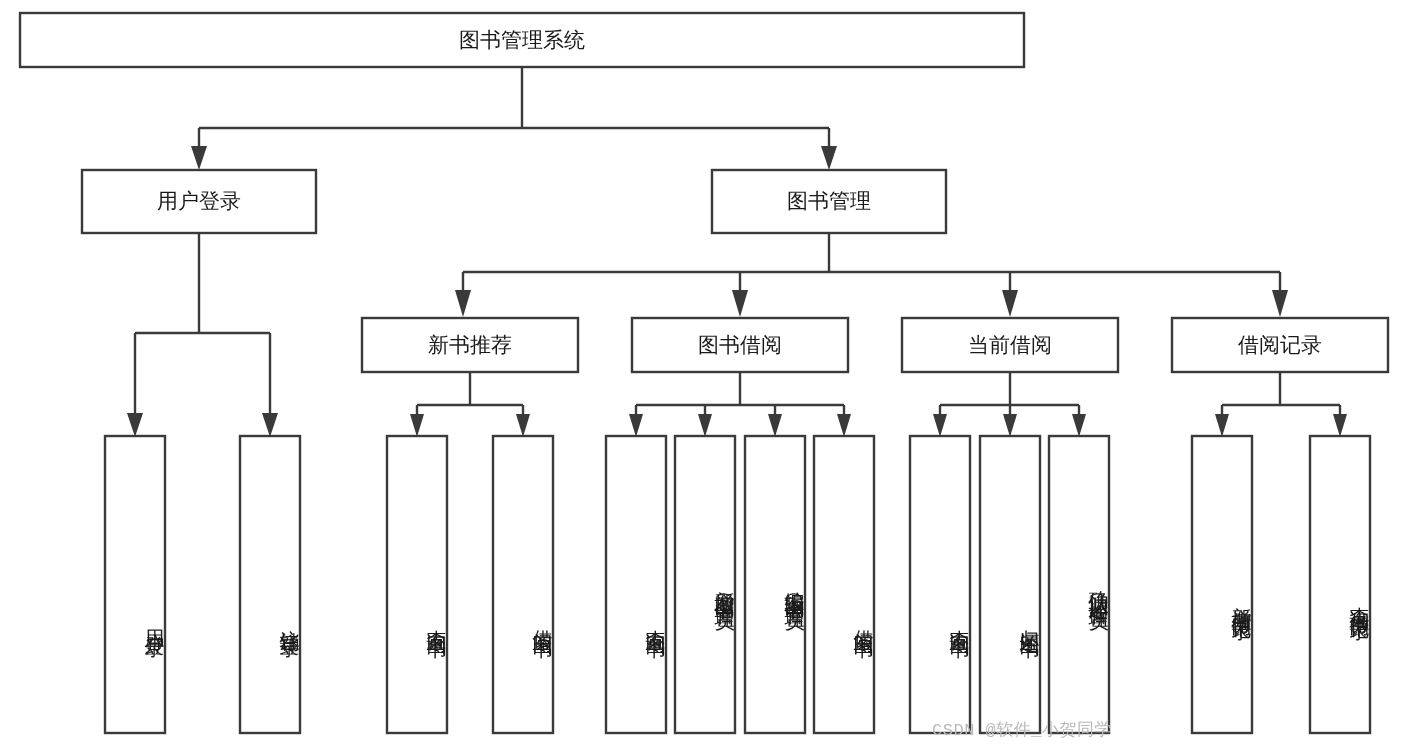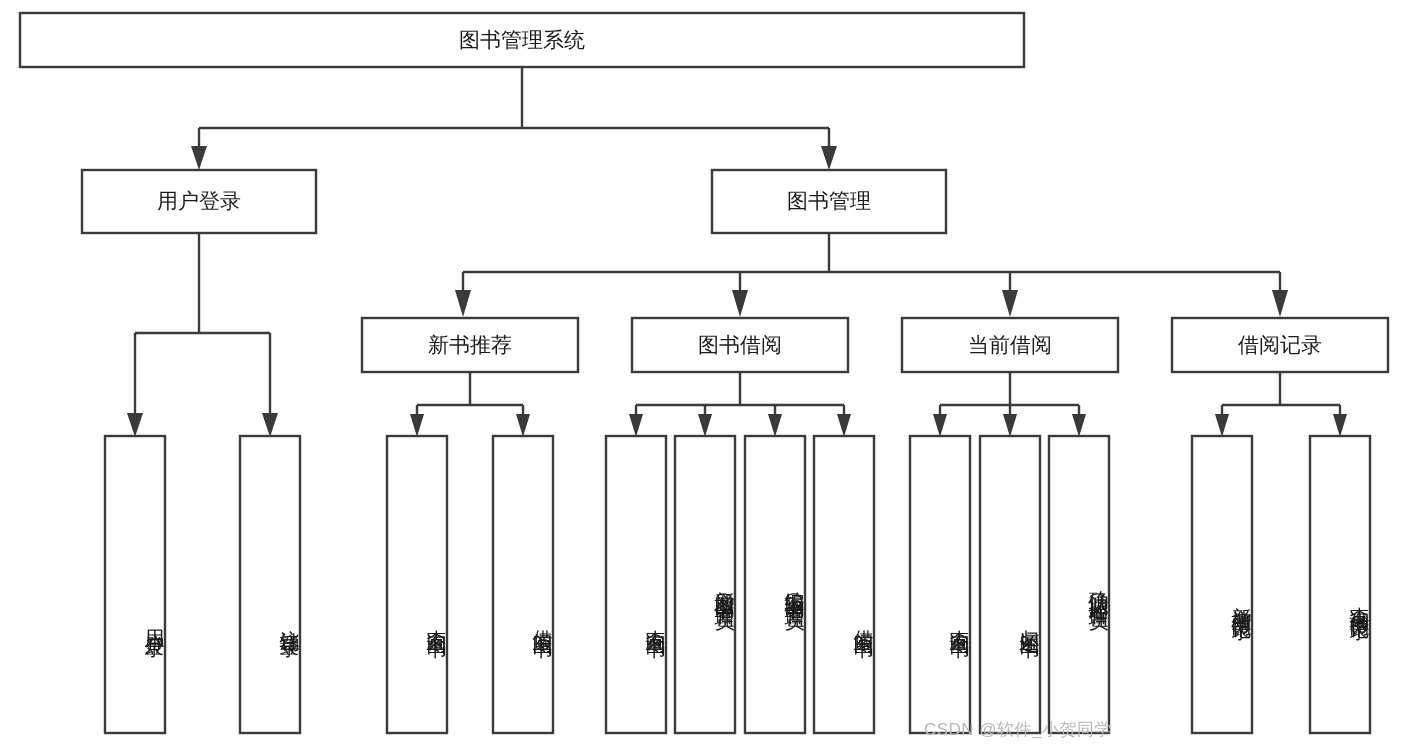--- a/index.html
+++ b/index.html
@@ -60,21 +60,21 @@
     line-height: 1;
     letter-spacing: 3px;
     color: #1a1a1a;
     white-space: nowrap;
     pointer-events: none;
   }
   .watermark {
     position: absolute;
     right: 10px;
     bottom: 6px;
-    font-family: Liberation Sans, sans-serif;
+    font-family: Liberation Mono, monospace;
     font-size: 17px;
     color: #b9b9b9;
     letter-spacing: 0.5px;
     white-space: nowrap;
     margin-left: 8px;
   }
 </style>
 </head>
 <body>
 

